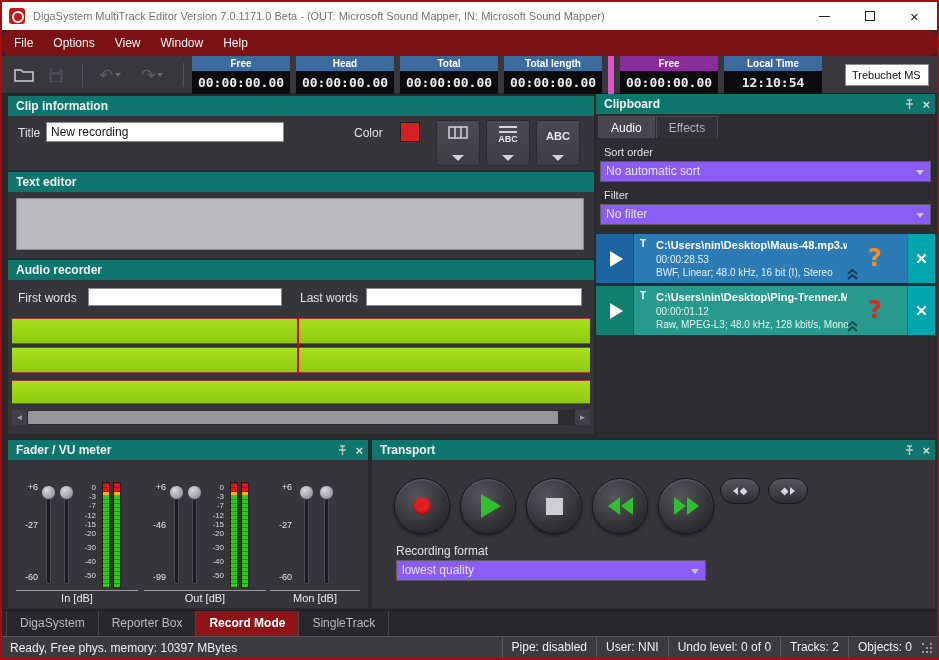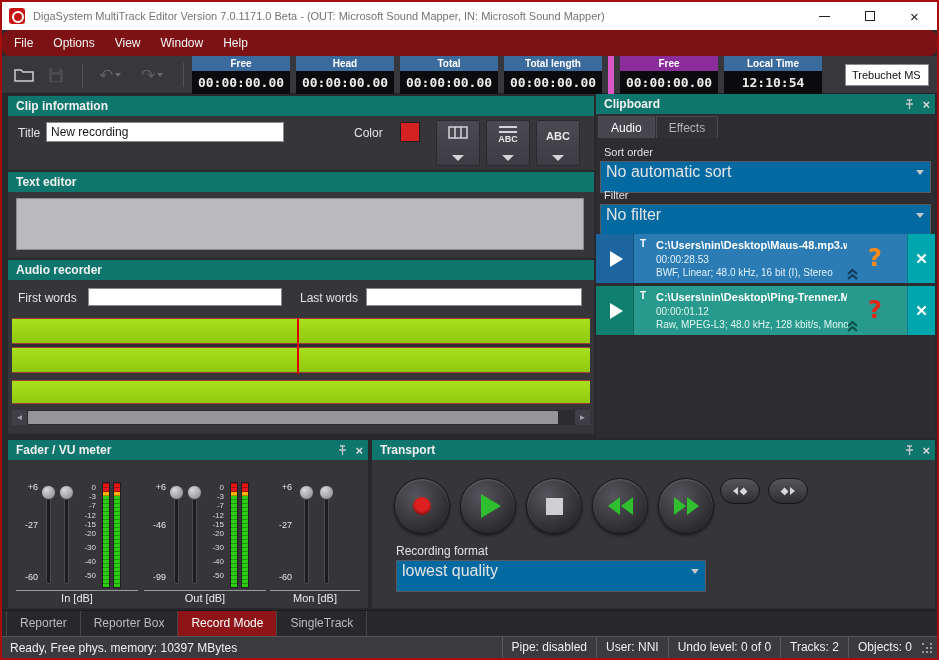--- a/index.html
+++ b/index.html
@@ -32,21 +32,21 @@
   .pink-stripe{width:6px;height:38px;background:#d957c8;margin-right:6px;flex:none;}
   .font-sel{position:absolute;right:8px;top:8px;width:84px;height:22px;background:#fff;border:1px solid #8a8a90;
     font-size:11px;color:#111;line-height:20px;padding-left:6px;}
   
   .panel{position:absolute;background:#35353a;}
   .phead{height:20px;background:#0f766e;color:#f0f0f0;font-size:12px;font-weight:bold;line-height:20px;padding-left:8px;position:relative;}
   .ptools{position:absolute;right:5px;top:0;height:20px;display:flex;align-items:center;gap:7px;}
   .pclose{color:#d8d8dc;font-size:13px;line-height:13px;}
   
   .gray-input{background:#ffffff;border:1px solid #8a8a8e;color:#161616;font-size:12px;height:20px;padding:0 4px;font-family:"Liberation Sans",sans-serif;position:absolute;}
-  .dk-select{position:absolute;background:#0369a1;border:1px solid #5a5a60;color:#e4e4e6;font-size:16px;height:32px;line-height:19px;padding:0 20px 0 5px;white-space:nowrap;overflow:hidden;}
+  .dk-select{position:absolute;background:#8b5cf6;border:1px solid #5a5a60;color:#e4e4e6;font-size:12px;height:21px;line-height:19px;padding:0 20px 0 5px;white-space:nowrap;overflow:hidden;}
   .sel-arrow{position:absolute;right:6px;top:8px;width:0;height:0;border-left:4px solid transparent;border-right:4px solid transparent;border-top:5px solid #c8c8cc;}
   .lbl{position:absolute;color:#e2e2e4;font-size:12px;}
   
   .color-swatch{position:absolute;left:392px;top:26px;width:20px;height:20px;background:#d42222;border:1px solid #1e1e22;}
   .drop-btn{position:absolute;top:24px;width:44px;height:46px;background:linear-gradient(#4a4a50,#3c3c42);
     border:1px solid #2a2a2e;border-radius:2px;display:flex;flex-direction:column;align-items:center;justify-content:space-between;padding:5px 0 4px;}
   .big-arrow{width:0;height:0;border-left:6px solid transparent;border-right:6px solid transparent;border-top:6px solid #d4d4d8;}
   .abc-txt{color:#e8e8ea;font-size:9px;font-weight:bold;letter-spacing:0;}
   .list-lines{width:18px;height:7px;border-top:2px solid #d4d4d8;border-bottom:2px solid #d4d4d8;margin-bottom:1px;}
   
@@ -97,21 +97,21 @@
   .rw-r{border-left:12px solid #2fbf2f;}
   .small-btn{position:absolute;top:38px;width:40px;height:26px;border-radius:13px;border:1px solid #18181a;
     background:linear-gradient(#55555b,#2e2e32);display:flex;align-items:center;justify-content:center;gap:2px;color:#d8d8dc;}
   .dia{font-size:10px;line-height:10px;font-family:"DejaVu Sans",sans-serif;}
   .tiny-tri-l{width:0;height:0;border-top:4px solid transparent;border-bottom:4px solid transparent;border-right:5px solid #d8d8dc;}
   .tiny-tri-r{width:0;height:0;border-top:4px solid transparent;border-bottom:4px solid transparent;border-left:5px solid #d8d8dc;}
   
   .mode-tabs{position:absolute;left:0;top:608px;width:935px;height:26px;background:#28282c;border-top:1px solid #1a1a1e;display:flex;align-items:stretch;padding-left:4px;}
   .mode-tab{padding:0 13px;line-height:25px;font-size:12px;color:#bcbcbe;border-right:1px solid #46464a;}
   .mode-tab:first-child{border-left:1px solid #46464a;}
-  .mode-tab.active{background:#8e1418;color:#fff;font-weight:normal;}
+  .mode-tab.active{background:#8e1418;color:#fff;font-weight:bold;}
   .statusbar{position:absolute;left:0;top:634px;width:935px;height:22px;background:#3a3a3f;border-top:1px solid #55555a;color:#f0f0f0;font-size:12px;display:flex;align-items:center;}
   .status-left{padding-left:8px;flex:1;}
   .status-seg{border-left:1px solid #5a5a5f;padding:0 9px;line-height:21px;white-space:nowrap;}
   .grip{position:absolute;right:3px;bottom:3px;width:12px;height:12px;}
   .grip i{position:absolute;left:0;top:0;width:2px;height:2px;background:#9a9a9e;
     box-shadow:8px 0 #9a9a9e,4px 4px #9a9a9e,8px 4px #9a9a9e,0 8px #9a9a9e,4px 8px #9a9a9e,8px 8px #9a9a9e;}
   svg{display:block;}
 </style>
 </head>
 <body>
@@ -420,21 +420,21 @@
         <i class="tiny-tri-r"></i>
     </div>
     <span class="lbl" style="left:24px;top:104px;">Recording format</span>
     <div class="dk-select" style="left:24px;top:120px;width:310px;">
       <span>lowest quality</span>
       <i class="sel-arrow"></i>
     </div>
   </div>
 
   <div class="mode-tabs">
-    <span class="mode-tab">Reporter</span>
+    <span class="mode-tab">DigaSystem</span>
     <span class="mode-tab">Reporter Box</span>
     <span class="mode-tab active">Record Mode</span>
     <span class="mode-tab">SingleTrack</span>
   </div>
 
   <div class="statusbar">
     <span class="status-left">Ready, Free phys. memory: 10397 MBytes</span>
     <span class="status-seg">Pipe: disabled</span>
     <span class="status-seg">User: NNI</span>
     <span class="status-seg">Undo level: 0 of 0</span>

